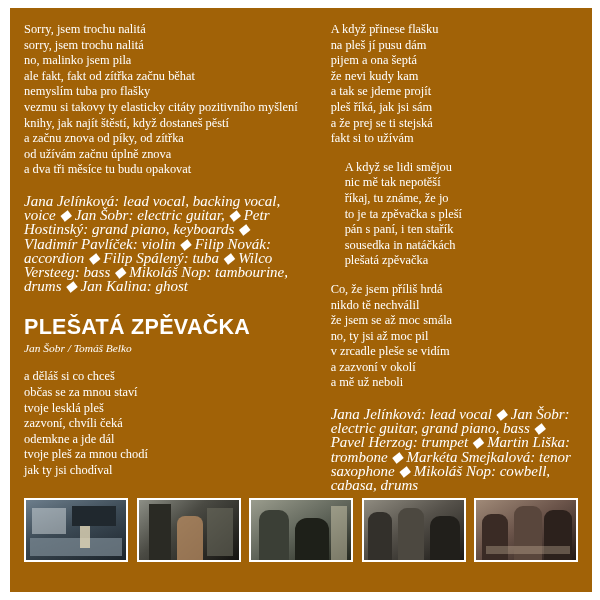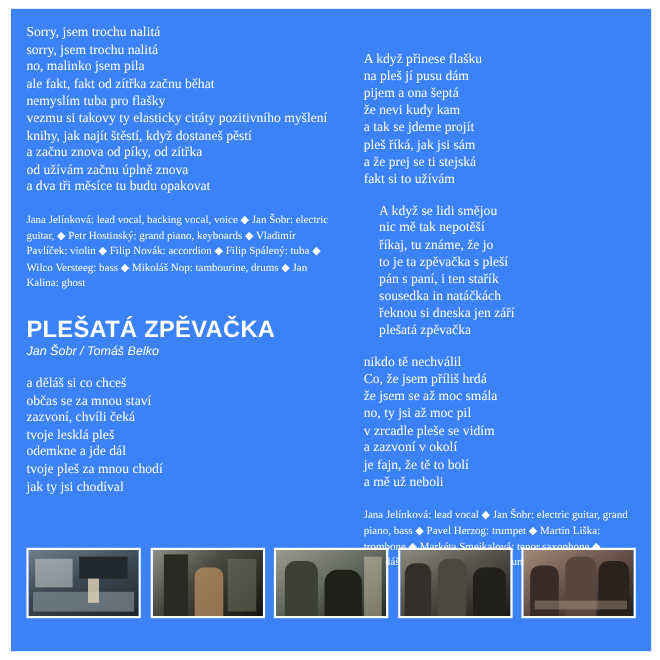--- a/index.html
+++ b/index.html
@@ -10,21 +10,21 @@
     width: 600px;
     height: 600px;
     background: #ffffff;
     font-family: "Liberation Serif", serif;
     overflow: hidden;
   }
   .page {
     position: relative;
     width: 600px;
     height: 600px;
-    background: #3b82f6;
+    background: #a16207;
     box-sizing: border-box;
   }
   .edge-left {
     position: absolute;
     left: 0; top: 0; bottom: 0;
     width: 10px;
     background: #ffffff;
   }
   .edge-right {
     position: absolute;
@@ -57,61 +57,61 @@
   .col {
     box-sizing: border-box;
   }
   .col-left {
     width: 52%;
     padding: 14px 10px 0 14px;
   }
   .col-right {
     width: 48%;
     padding: 14px 14px 0 18px;
-    margin-top: 24px;
   }
 
   .lyric-block {
     color: #ffffff;
     font-size: 12.4px;
     line-height: 15.6px;
     font-family: "Liberation Serif", serif;
   }
   .lyric-block div {
     white-space: nowrap;
   }
   .stanza-gap {
     height: 13px;
   }
 
   .credits {
     color: #ffffff;
-    font-size: 10px;
+    font-size: 15px;
     line-height: 14.2px;
+    font-style: italic;
     font-family: "Liberation Serif", serif;
     margin-top: 16px;
   }
 
   .song-title {
     color: #ffffff;
     font-size: 21.5px;
     line-height: 24px;
     font-weight: bold;
     letter-spacing: 0.3px;
     margin-top: 22px;
     margin-bottom: 2px;
     font-family: "Liberation Sans", sans-serif;
   }
   .song-authors {
     color: #ffffff;
     font-size: 11.4px;
     font-style: italic;
     line-height: 14px;
     margin-bottom: 14px;
-    font-family: Liberation Sans, sans-serif;
+    font-family: Liberation Serif, serif;
   }
 
   .indent-block {
     padding-left: 14px;
   }
 
   .thumbs {
     position: absolute;
     left: 10px;
     right: 8px;
@@ -193,22 +193,22 @@
       </div>
 
       <div class="credits">Jana Jelínková: lead vocal, backing vocal, voice ◆ Jan Šobr: electric guitar, ◆ Petr Hostinský: grand piano, keyboards ◆ Vladimír Pavlíček: violin ◆ Filip Novák: accordion ◆ Filip Spálený: tuba ◆ Wilco Versteeg: bass ◆ Mikoláš Nop: tambourine, drums ◆ Jan Kalina: ghost</div>
 
       <div class="song-title">PLEŠATÁ ZPĚVAČKA</div>
       <div class="song-authors">Jan Šobr / Tomáš Belko</div>
 
       <div class="lyric-block">
         <div>a děláš si co chceš</div>
         <div>občas se za mnou staví</div>
+        <div>tvoje lesklá pleš</div>
         <div>zazvoní, chvíli čeká</div>
-        <div>tvoje lesklá pleš</div>
         <div>odemkne a jde dál</div>
         <div>tvoje pleš za mnou chodí</div>
         <div>jak ty jsi chodíval</div>
       </div>
     </div>
 
     <div class="col col-right">
       <div class="lyric-block">
         <div>A když přinese flašku</div>
         <div>na pleš jí pusu dám</div>
@@ -222,34 +222,32 @@
 
       <div class="stanza-gap"></div>
 
       <div class="lyric-block indent-block">
         <div>A když se lidi smějou</div>
         <div>nic mě tak nepotěší</div>
         <div>říkaj, tu známe, že jo</div>
         <div>to je ta zpěvačka s pleší</div>
         <div>pán s paní, i ten stařík</div>
         <div>sousedka in natáčkách</div>
-        <div>řeknou si dneska jen září</div>
         <div>plešatá zpěvačka</div>
       </div>
 
       <div class="stanza-gap"></div>
 
       <div class="lyric-block">
+        <div>Co, že jsem příliš hrdá</div>
         <div>nikdo tě nechválil</div>
-        <div>Co, že jsem příliš hrdá</div>
         <div>že jsem se až moc smála</div>
         <div>no, ty jsi až moc pil</div>
         <div>v zrcadle pleše se vidím</div>
         <div>a zazvoní v okolí</div>
-        <div>je fajn, že tě to bolí</div>
         <div>a mě už neboli</div>
       </div>
 
       <div class="credits">Jana Jelínková: lead vocal ◆ Jan Šobr: electric guitar, grand piano, bass ◆ Pavel Herzog: trumpet ◆ Martin Liška: trombone ◆ Markéta Smejkalová: tenor saxophone ◆ Mikoláš Nop: cowbell, cabasa, drums</div>
     </div>
   </div>
 
   <div class="thumbs">
     <div class="thumb t1">
       <div class="inner">

